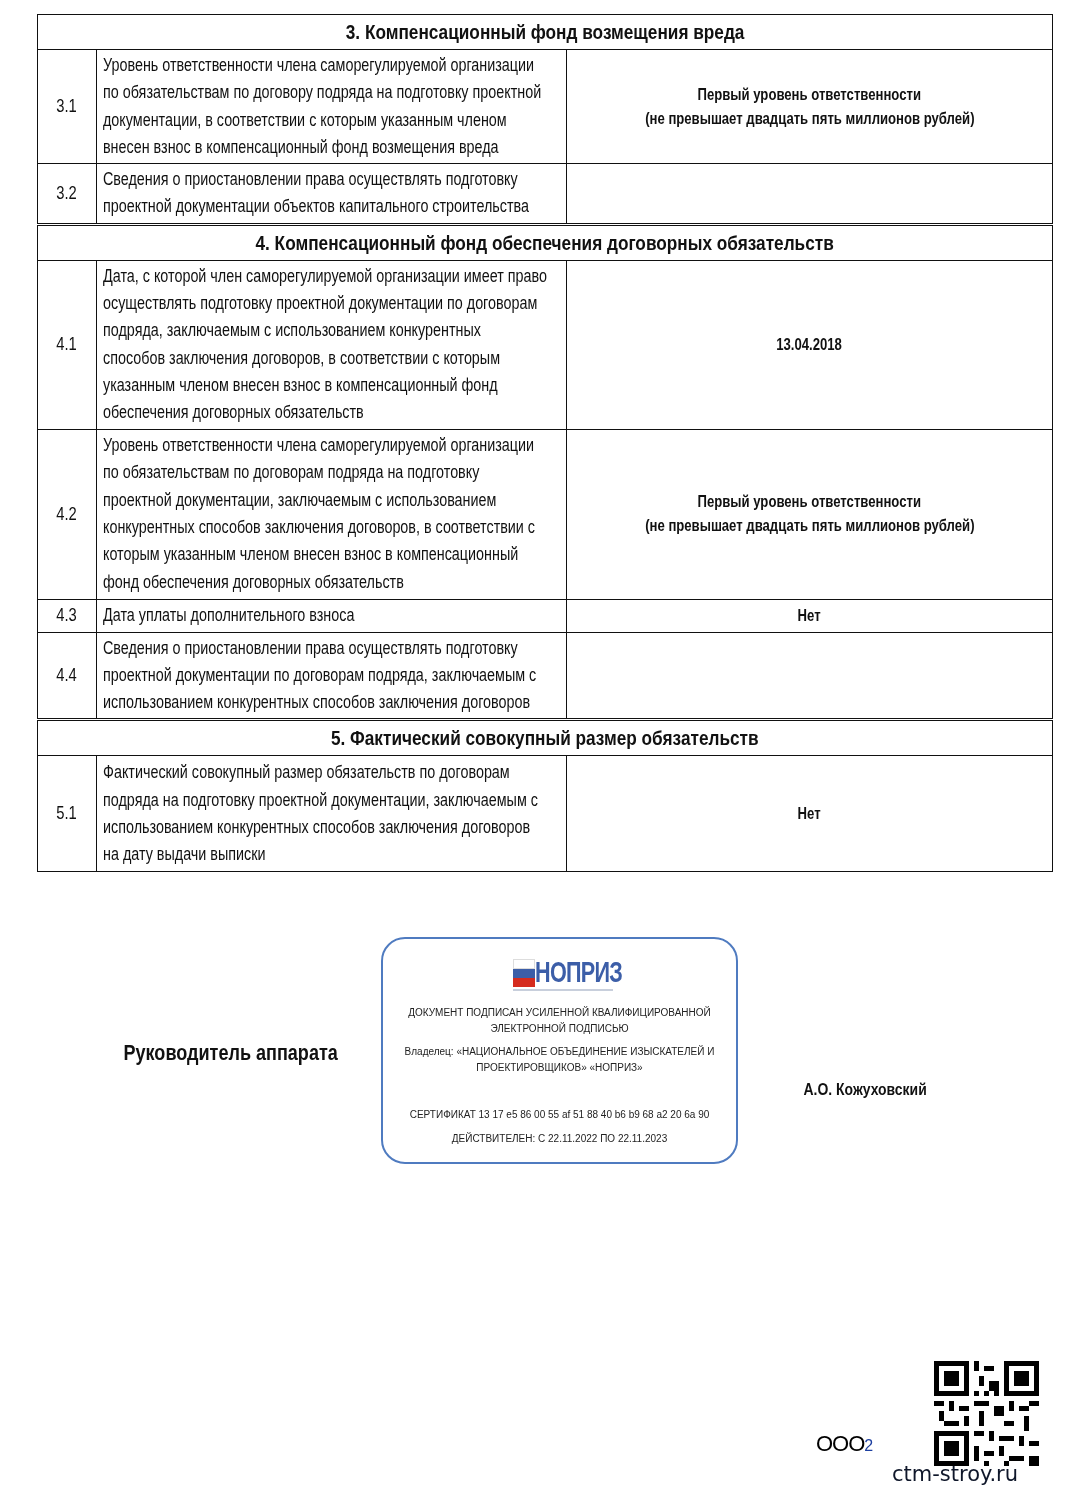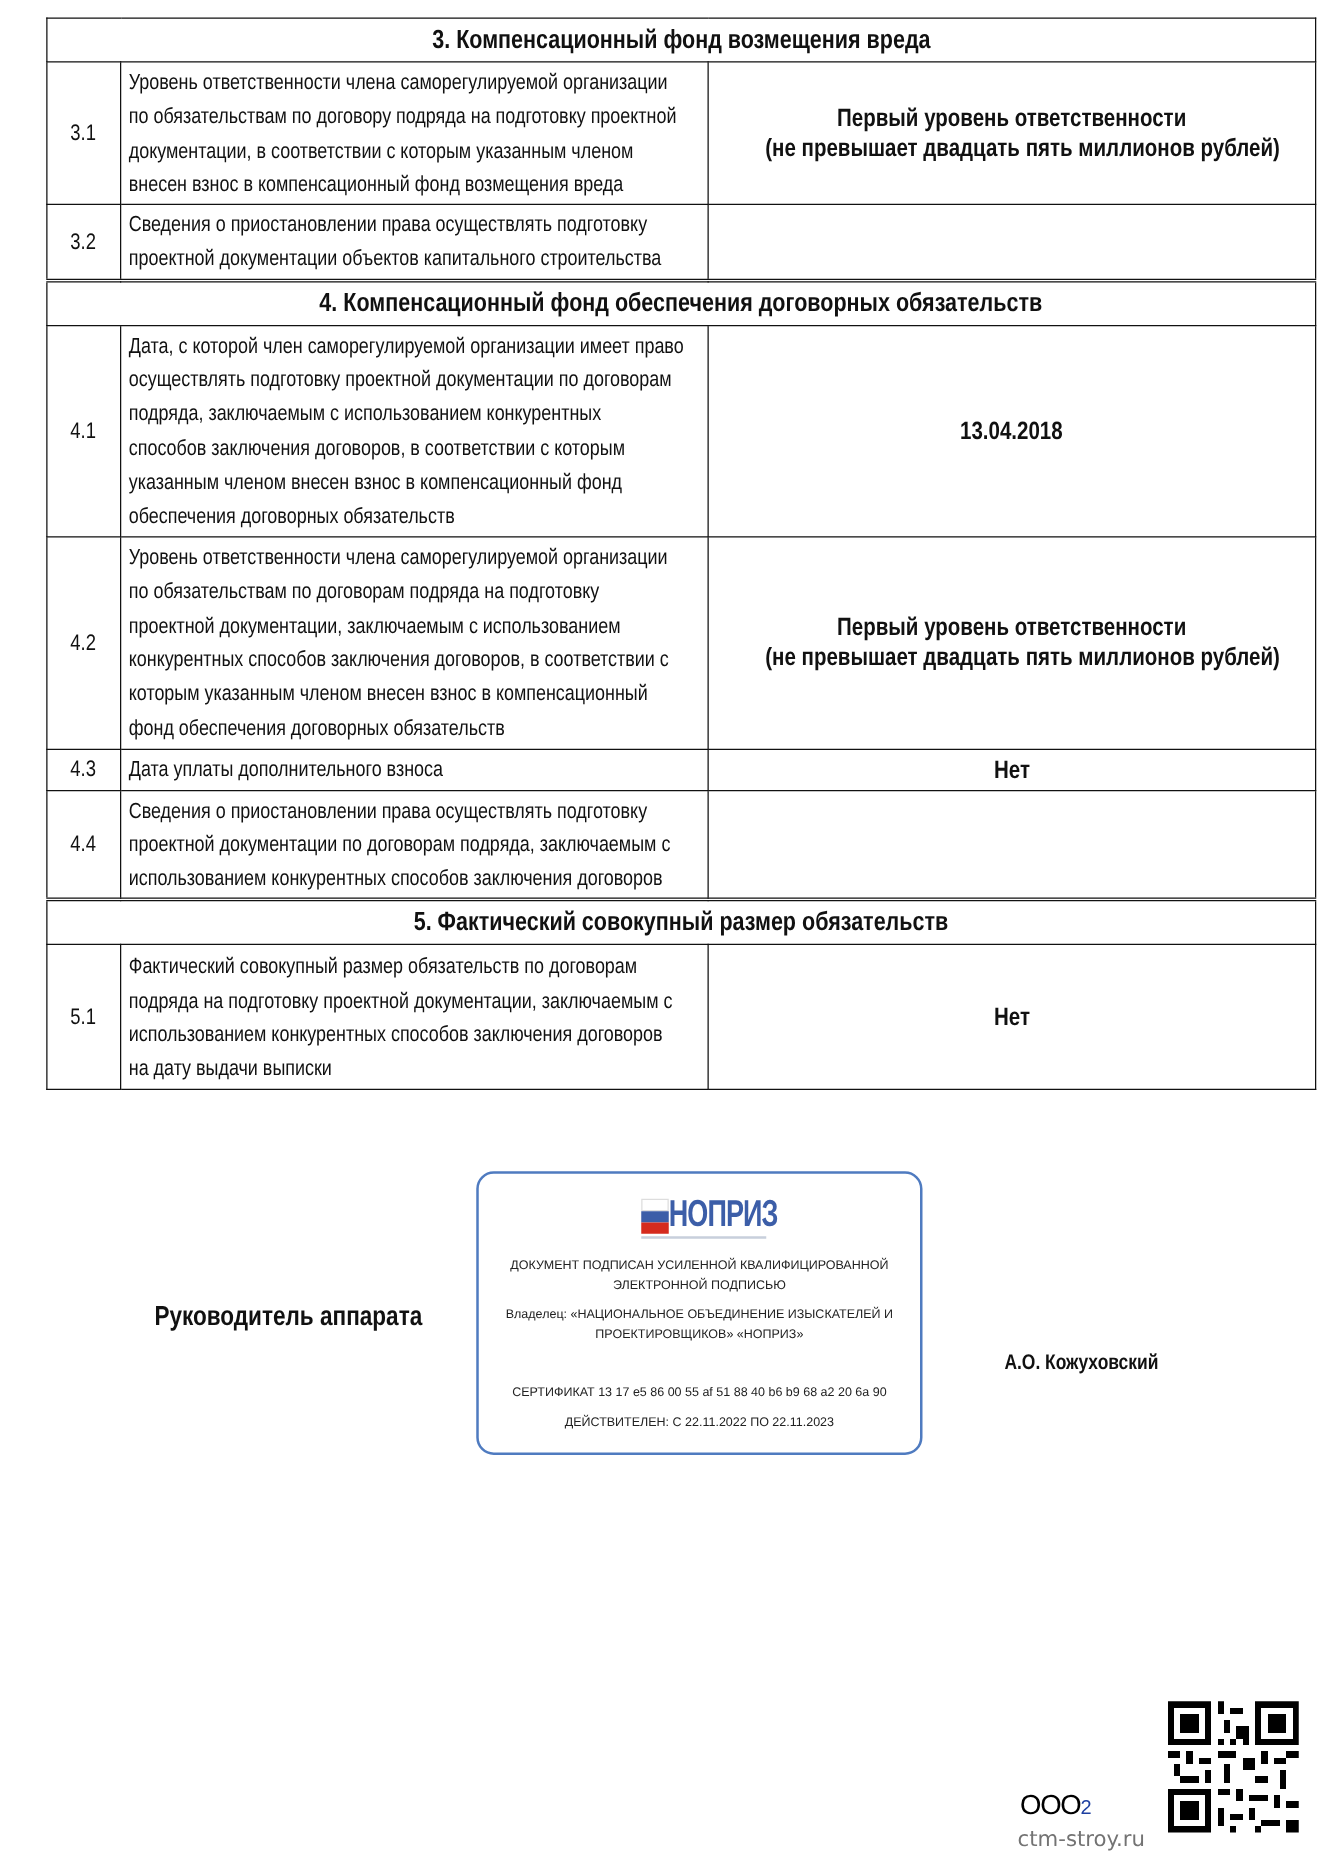--- a/index.html
+++ b/index.html
@@ -3,39 +3,39 @@
 <meta charset="utf-8">
 <style>
   html, body { margin: 0; padding: 0; background: #ffffff; }
   body { width: 1072px; height: 1496px; position: relative; overflow: hidden;
          font-family: "Liberation Sans", sans-serif; color: #111; }
   .tbl { position: absolute; left: 37px; top: 14px; width: 1016px; border-collapse: collapse; table-layout: fixed; }
   .tbl td { border: 1.5px solid #111; padding: 0; vertical-align: middle; }
   .sec { height: 34px; text-align: center; font-weight: bold; font-size: 21px; }
   .num { width: 58px; text-align: center; font-size: 18px; }
   .desc { width: 470px; padding: 2px 6px !important; font-size: 17.5px; line-height: 27.3px; }
-  .val { text-align: center; font-weight: bold; font-size: 20px; line-height: 24px; }
+  .val { text-align: center; font-weight: bold; font-size: 16px; line-height: 24px; }
   .cond { display: inline-block; transform: scaleX(0.82); transform-origin: left center; white-space: nowrap; }
   .condc { display: inline-block; transform: scaleX(0.82); transform-origin: center center; white-space: nowrap; }
   .line { display: block; }
   .double-top td { border-top: 3px double #111; }
   .sig-left { position: absolute; left: 100px; top: 1040px; width: 210px; text-align: center; font-weight: bold; font-size: 22px; }
   .sig-right { position: absolute; left: 790px; top: 1080px; width: 210px; text-align: left; font-weight: bold; font-size: 17px; }
-  .stamp { position: absolute; left: 381px; top: 937px; width: 357px; height: 227px; border: 2px solid #4f7bc0; border-radius: 14px; box-sizing: border-box; text-align: center; }
+  .stamp { position: absolute; left: 381px; top: 937px; width: 357px; height: 227px; border: 2px solid #4f7bc0; border-radius: 24px; box-sizing: border-box; text-align: center; }
   .logo { position: absolute; left: 130px; top: 18px; width: 100px; height: 36px; }
   .logo-flag { position: absolute; left: 0; top: 2px; width: 22px; height: 27px; }
   .logo-flag div { height: 9px; }
   .logo-text { position: absolute; left: 22px; top: -2px; font-weight: bold; font-size: 30px; color: #3c5ea8; letter-spacing: -1px; }
   .logo-text .condl { display:inline-block; transform: scaleX(0.72); transform-origin: left center; }
   .logo-sub { position: absolute; left: 0; top: 32px; width: 100px; height: 2px; background: #c8cfdc; }
   .st-line { position: absolute; left: 0; width: 100%; font-size: 10px; color: #222; }
   .qr { position: absolute; left: 934px; top: 1361px; width: 105px; height: 105px; }
   .ooo { position: absolute; left: 816px; top: 1431px; font-size: 22px; letter-spacing: -1px; color: #000; }
   .ooo .two { color: #1d3fa0; font-size: 16px; }
-  .site { position: absolute; left: 814px; top: 1462px; font-family: "DejaVu Sans", sans-serif; font-size: 17px; color: #737373; }
+  .site { position: absolute; left: 892px; top: 1462px; font-family: "DejaVu Sans", sans-serif; font-size: 21px; color: #0f172a; }
 </style>
 </head>
 <body>
 
 <table class="tbl">
   <colgroup>
       <col style="width:59px">
       <col style="width:470px">
       <col>
     </colgroup>

